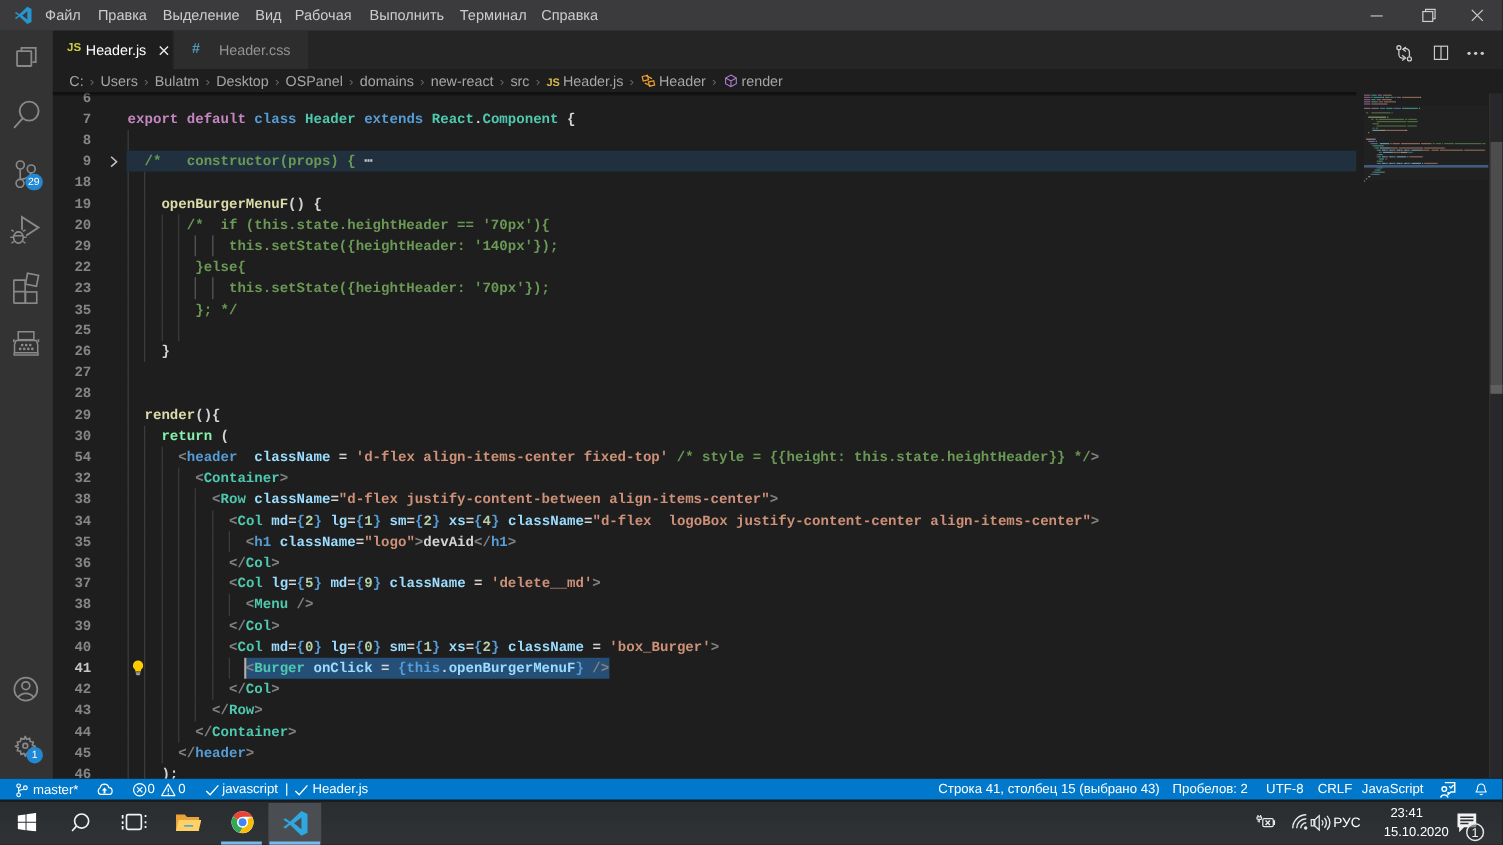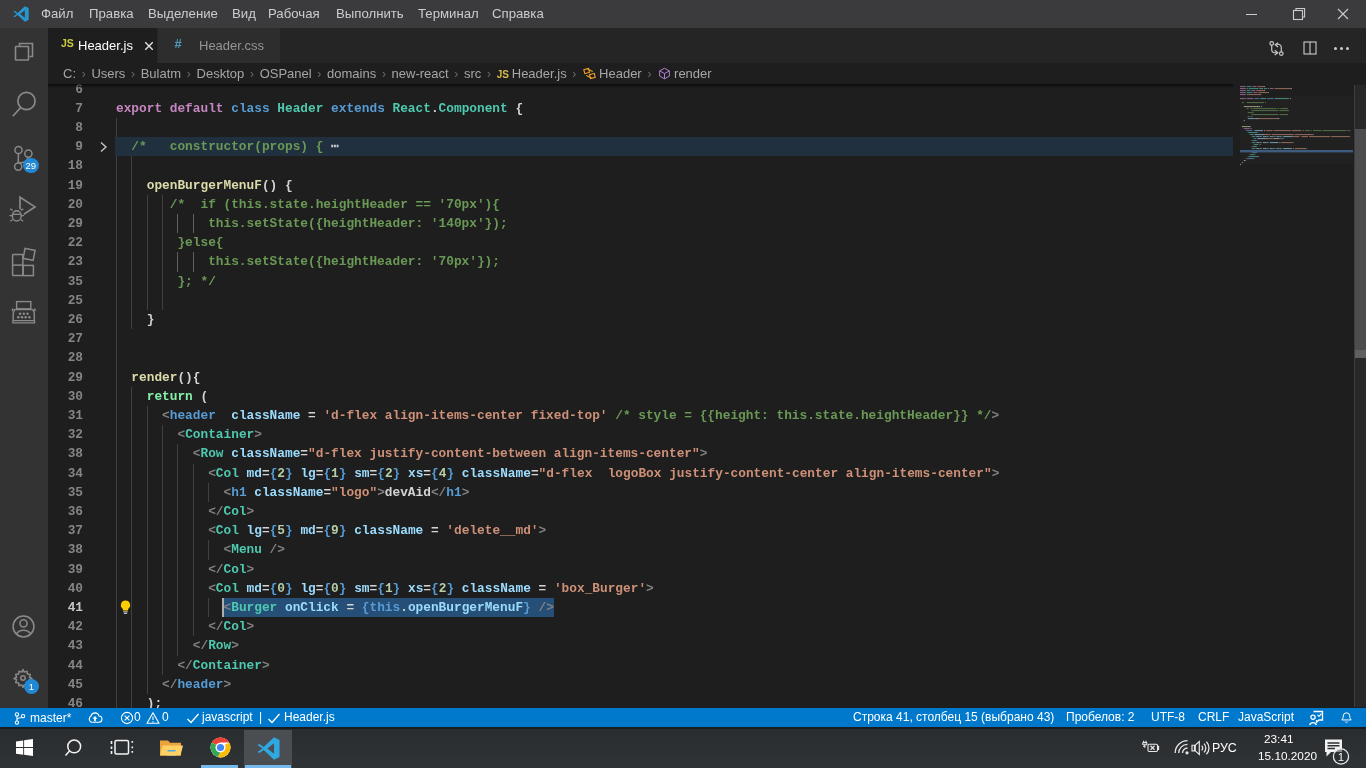--- a/index.html
+++ b/index.html
@@ -250,21 +250,21 @@
 <div class="ig" style="left:116.0px;top:245.2px"></div>
 <div class="ln" style="top:264.4px">28</div>
 <div class="ig" style="left:116.0px;top:264.4px"></div>
 <div class="ln" style="top:283.6px">29</div>
 <div class="ig" style="left:116.0px;top:283.6px"></div>
 <div class="crow" style="top:283.6px"><span style="color:#D4D4D4">  </span><span style="color:#DCDCAA">render</span><span style="color:#D4D4D4">(){</span></div>
 <div class="ln" style="top:302.8px">30</div>
 <div class="ig" style="left:116.0px;top:302.8px"></div>
 <div class="ig" style="left:131.4px;top:302.8px"></div>
 <div class="crow" style="top:302.8px"><span style="color:#D4D4D4">    </span><span style="color:#86efac">return</span><span style="color:#D4D4D4"> (</span></div>
-<div class="ln" style="top:322.0px">31</div>
+<div class="ln" style="top:322.0px">54</div>
 <div class="ig" style="left:116.0px;top:322.0px"></div>
 <div class="ig" style="left:131.4px;top:322.0px"></div>
 <div class="ig" style="left:146.7px;top:322.0px"></div>
 <div class="crow" style="top:322.0px"><span style="color:#D4D4D4">      </span><span style="color:#808080">&lt;</span><span style="color:#569CD6">header</span><span style="color:#D4D4D4">  </span><span style="color:#9CDCFE">className</span><span style="color:#D4D4D4"> = </span><span style="color:#CE9178">'d-flex align-items-center fixed-top'</span><span style="color:#D4D4D4"> </span><span style="color:#6A9955">/* style = {{height: this.state.heightHeader}} */</span><span style="color:#808080">&gt;</span></div>
 <div class="ln" style="top:341.2px">32</div>
 <div class="ig" style="left:116.0px;top:341.2px"></div>
 <div class="ig" style="left:131.4px;top:341.2px"></div>
 <div class="ig" style="left:146.7px;top:341.2px"></div>
 <div class="ig" style="left:162.1px;top:341.2px"></div>
 <div class="crow" style="top:341.2px"><span style="color:#D4D4D4">        </span><span style="color:#808080">&lt;</span><span style="color:#4EC9B0">Container</span><span style="color:#808080">&gt;</span></div>

